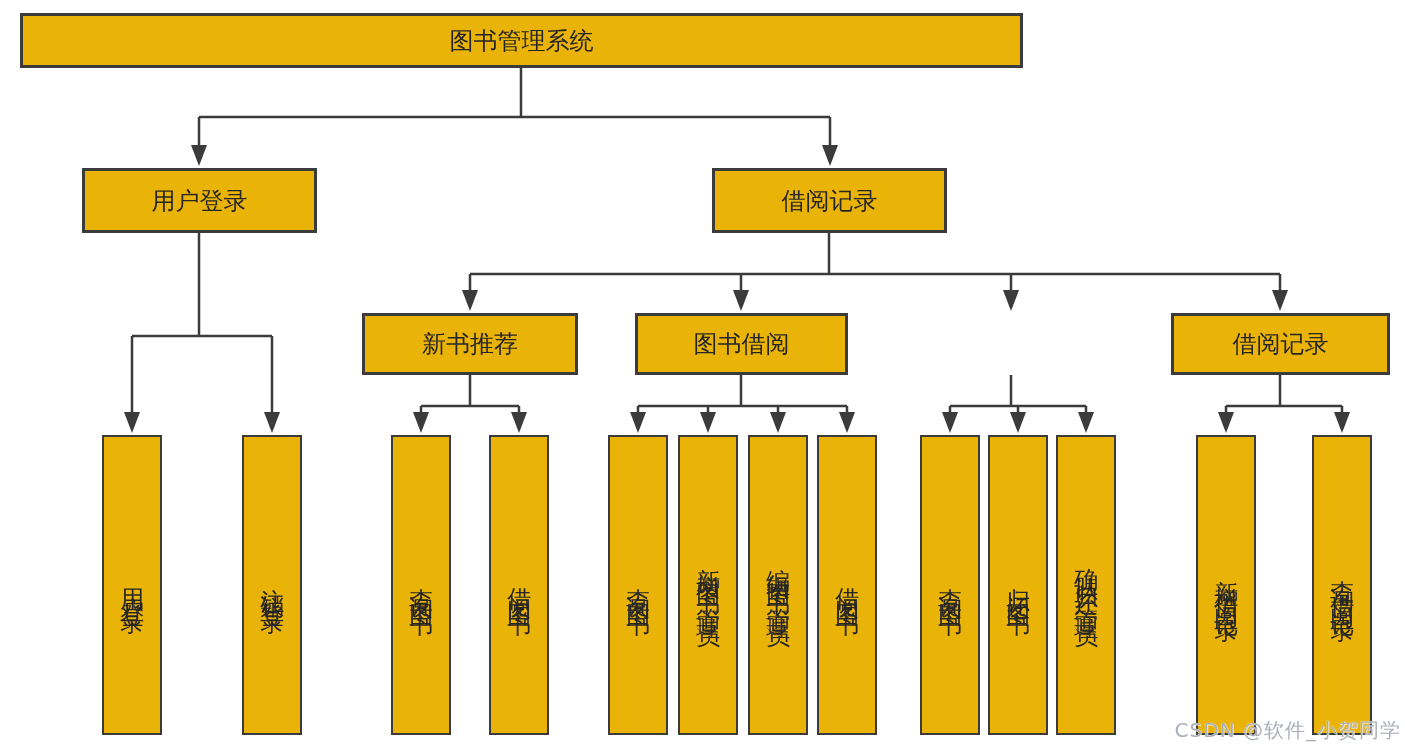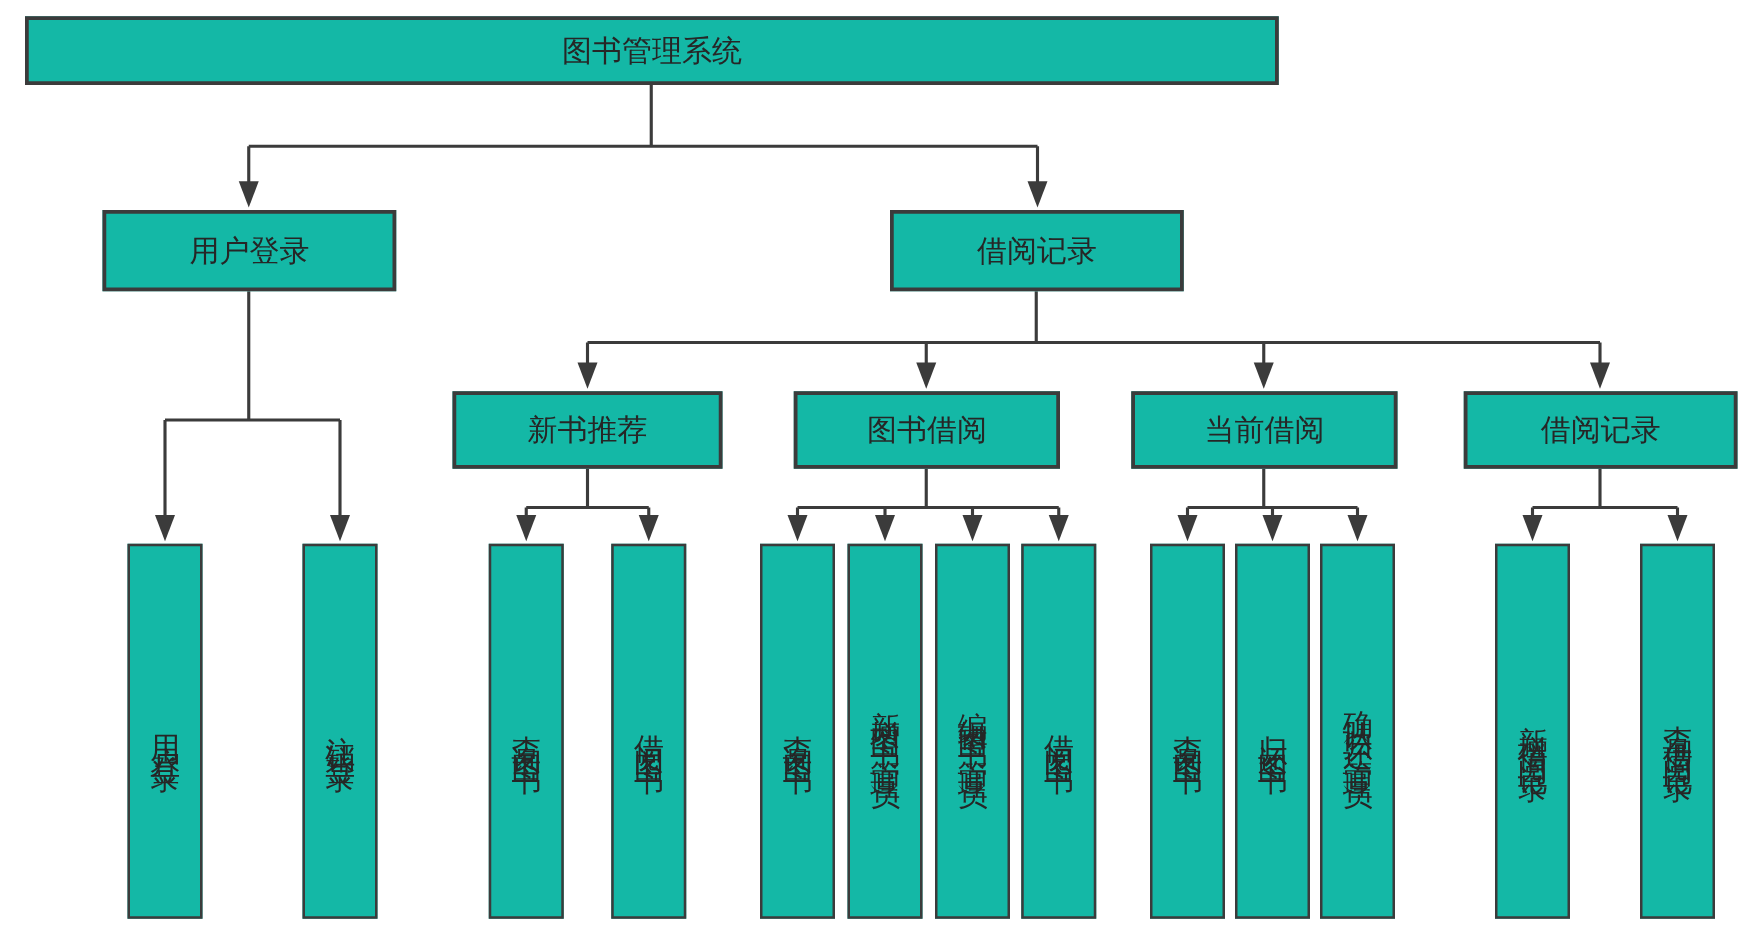--- a/index.html
+++ b/index.html
@@ -30,21 +30,21 @@
     fill:none;
     stroke:var(--line);
     stroke-width:2.5;
   }
   svg .arrow{
     fill:var(--line);
     stroke:none;
   }
   .node{
     position:absolute;
-    background:#14b8a6;
+    background:#eab308;
     border:3px solid var(--border);
     display:flex;
     align-items:center;
     justify-content:center;
     font-size:24px;
     color:var(--text);
     white-space:nowrap;
   }
   .leaf{
     border-width:2px;
@@ -125,23 +125,20 @@
   <div class="node" style="left:712px;top:168px;width:235px;height:65px">
     <span>借阅记录</span>
   </div>
 
   <div class="node" style="left:635px;top:313px;width:213px;height:62px">
     <span>图书借阅</span>
   </div>
   <div class="node" style="left:362px;top:313px;width:216px;height:62px">
     <span>新书推荐</span>
   </div>
-  <div class="node" style="left:905px;top:313px;width:213px;height:62px">
-    <span>当前借阅</span>
-  </div>
   <div class="node" style="left:1171px;top:313px;width:219px;height:62px">
     <span>借阅记录</span>
   </div>
 
   <div class="node leaf" style="left:102px;top:435px;width:60px;height:300px">
     <span class="vtext">用户登录</span>
   </div>
   <div class="node leaf" style="left:242px;top:435px;width:60px;height:300px">
     <span class="vtext">注销登录</span>
   </div>
@@ -176,14 +173,15 @@
     <span class="vtext">确认归还（管理员）</span>
   </div>
 
   <div class="node leaf" style="left:1196px;top:435px;width:60px;height:300px">
     <span class="vtext">新增借阅记录</span>
   </div>
   <div class="node leaf" style="left:1312px;top:435px;width:60px;height:300px">
     <span class="vtext">查询借阅记录</span>
   </div>
 
+  <div class="watermark">CSDN @软件_小贺同学</div>
 
 </div>
 
 </body></html>

